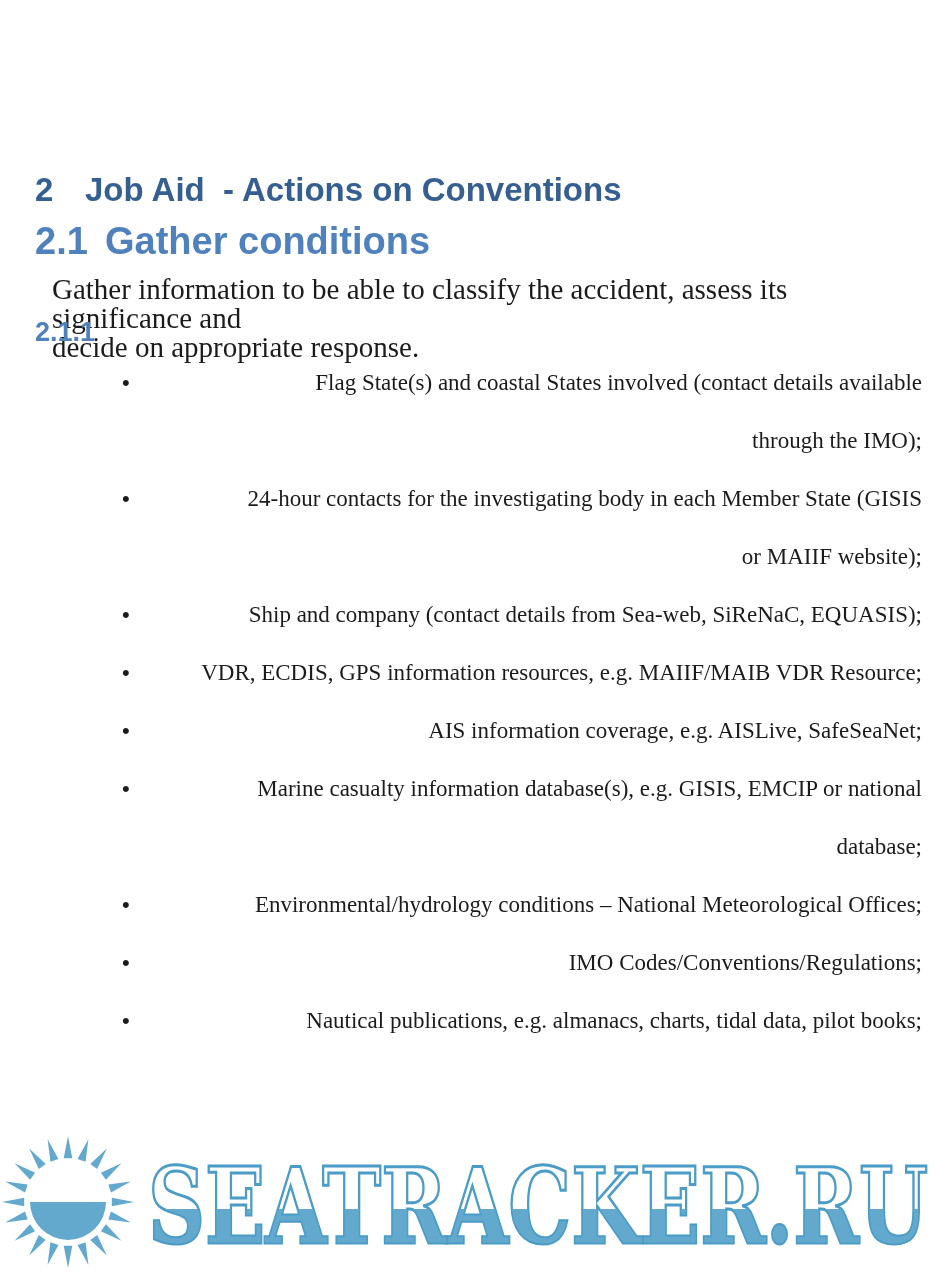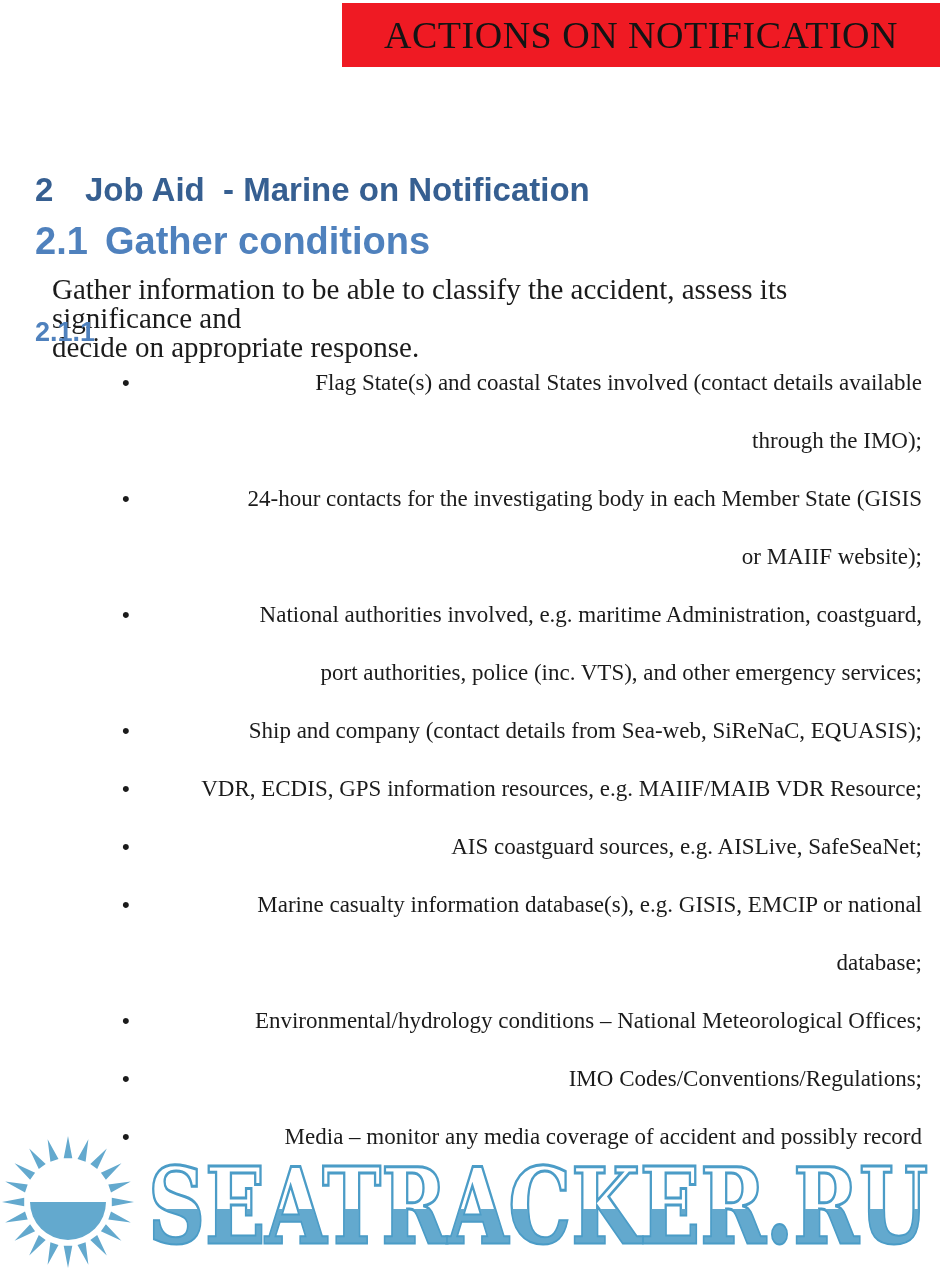--- a/index.html
+++ b/index.html
@@ -65,56 +65,51 @@
     font-family:"DejaVu Serif",serif;font-weight:bold;font-size:105px;
   }
   .wm-outline{fill:#ffffff;stroke:var(--wm-stroke);stroke-width:3px;}
   .wm-fill{fill:var(--wm-blue);stroke:var(--wm-stroke);stroke-width:1px;}
 </style>
 </head>
 <body>
 
 <div class="page">
 
-  <div class="banner">
-    <span class="banner-title">ACTIONS ON NOTIFICATION</span>
-  </div>
 
   <h1 class="hrow h1">
     <span class="num">2</span>
-    <span class="txt">Job Aid  - Marine on Notification</span>
+    <span class="txt">Job Aid  - Actions on Conventions</span>
   </h1>
 
   <h2 class="hrow h2">
     <span class="num">2.1</span>
     <span class="txt">Gather conditions</span>
   </h2>
 
   <p class="intro">Gather information to be able to classify the accident, assess its significance and
 decide on appropriate response.</p>
 
   <h3 class="hrow h3">
     <span class="num">2.1.1</span>
   </h3>
 
   <ul class="bullets">
     <li>Flag State(s) and coastal States involved (contact details available
 through the IMO);</li>
     <li>24-hour contacts for the investigating body in each Member State (GISIS
 or MAIIF website);</li>
-    <li>National authorities involved, e.g. maritime Administration, coastguard,
-port authorities, police (inc. VTS), and other emergency services;</li>
     <li>Ship and company (contact details from Sea-web, SiReNaC, EQUASIS);</li>
     <li>VDR, ECDIS, GPS information resources, e.g. MAIIF/MAIB VDR Resource;</li>
-    <li>AIS coastguard sources, e.g. AISLive, SafeSeaNet;</li>
+    <li>AIS information coverage, e.g. AISLive, SafeSeaNet;</li>
     <li>Marine casualty information database(s), e.g. GISIS, EMCIP or national
 database;</li>
     <li>Environmental/hydrology conditions – National Meteorological Offices;</li>
     <li>IMO Codes/Conventions/Regulations;</li>
-    <li>Media – monitor any media coverage of accident and possibly record</li>
+    <li>Nautical publications, e.g. almanacs, charts, tidal data, pilot books;</li>
   </ul>
 
   <div class="watermark">
     <svg class="sun-svg" width="140" height="140" viewBox="0 0 140 140">
       <path class="sun-rays" d="M 113.8 65.7 L 136.0 70.0 L 113.8 74.3 Z M 113.0 79.5 L 132.8 90.4 L 110.3 87.6 Z M 107.9 92.3 L 123.4 108.8 L 102.9 99.2 Z M 99.2 102.9 L 108.8 123.4 L 92.3 107.9 Z M 87.6 110.3 L 90.4 132.8 L 79.5 113.0 Z M 74.3 113.8 L 70.0 136.0 L 65.7 113.8 Z M 60.5 113.0 L 49.6 132.8 L 52.4 110.3 Z M 47.7 107.9 L 31.2 123.4 L 40.8 102.9 Z M 37.1 99.2 L 16.6 108.8 L 32.1 92.3 Z M 29.7 87.6 L 7.2 90.4 L 27.0 79.5 Z M 26.2 74.3 L 4.0 70.0 L 26.2 65.7 Z M 27.0 60.5 L 7.2 49.6 L 29.7 52.4 Z M 32.1 47.7 L 16.6 31.2 L 37.1 40.8 Z M 40.8 37.1 L 31.2 16.6 L 47.7 32.1 Z M 52.4 29.7 L 49.6 7.2 L 60.5 27.0 Z M 65.7 26.2 L 70.0 4.0 L 74.3 26.2 Z M 79.5 27.0 L 90.4 7.2 L 87.6 29.7 Z M 92.3 32.1 L 108.8 16.6 L 99.2 37.1 Z M 102.9 40.8 L 123.4 31.2 L 107.9 47.7 Z M 110.3 52.4 L 132.8 49.6 L 113.0 60.5 Z "></path>
       <path class="sun-top" d="M 32,70 A 38,38 0 0 1 108,70 Z"></path>
       <path class="sun-bottom" d="M 32,70 A 38,38 0 0 0 108,70 Z"></path>
     </svg>
     <svg class="wm-svg" width="800" height="110" viewBox="0 0 800 110">
       <defs>

